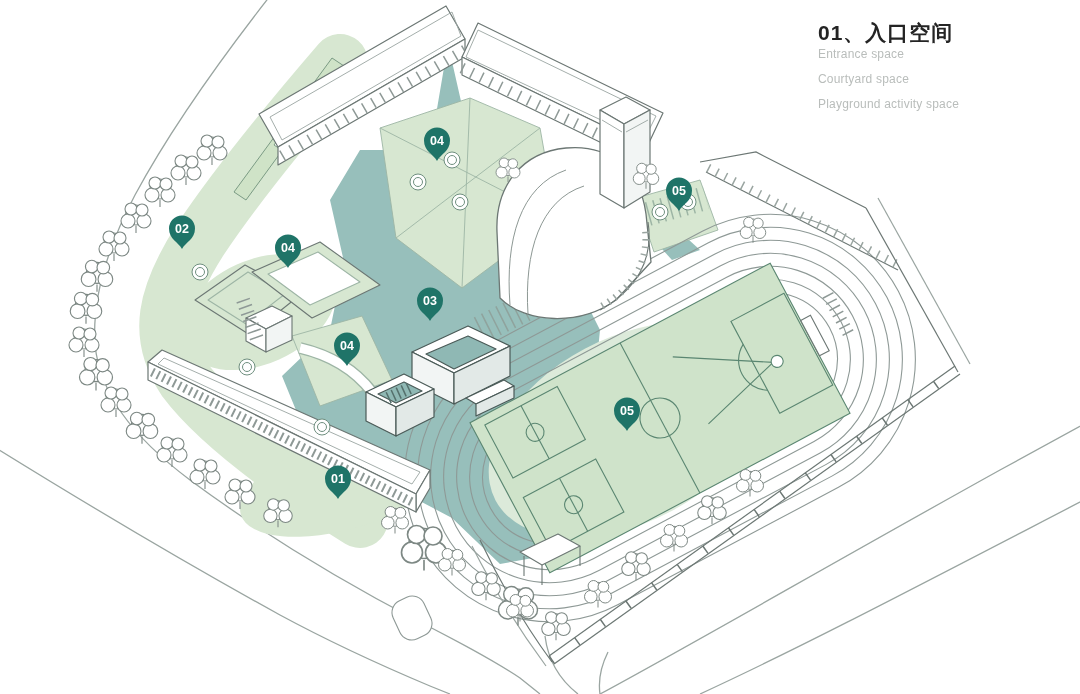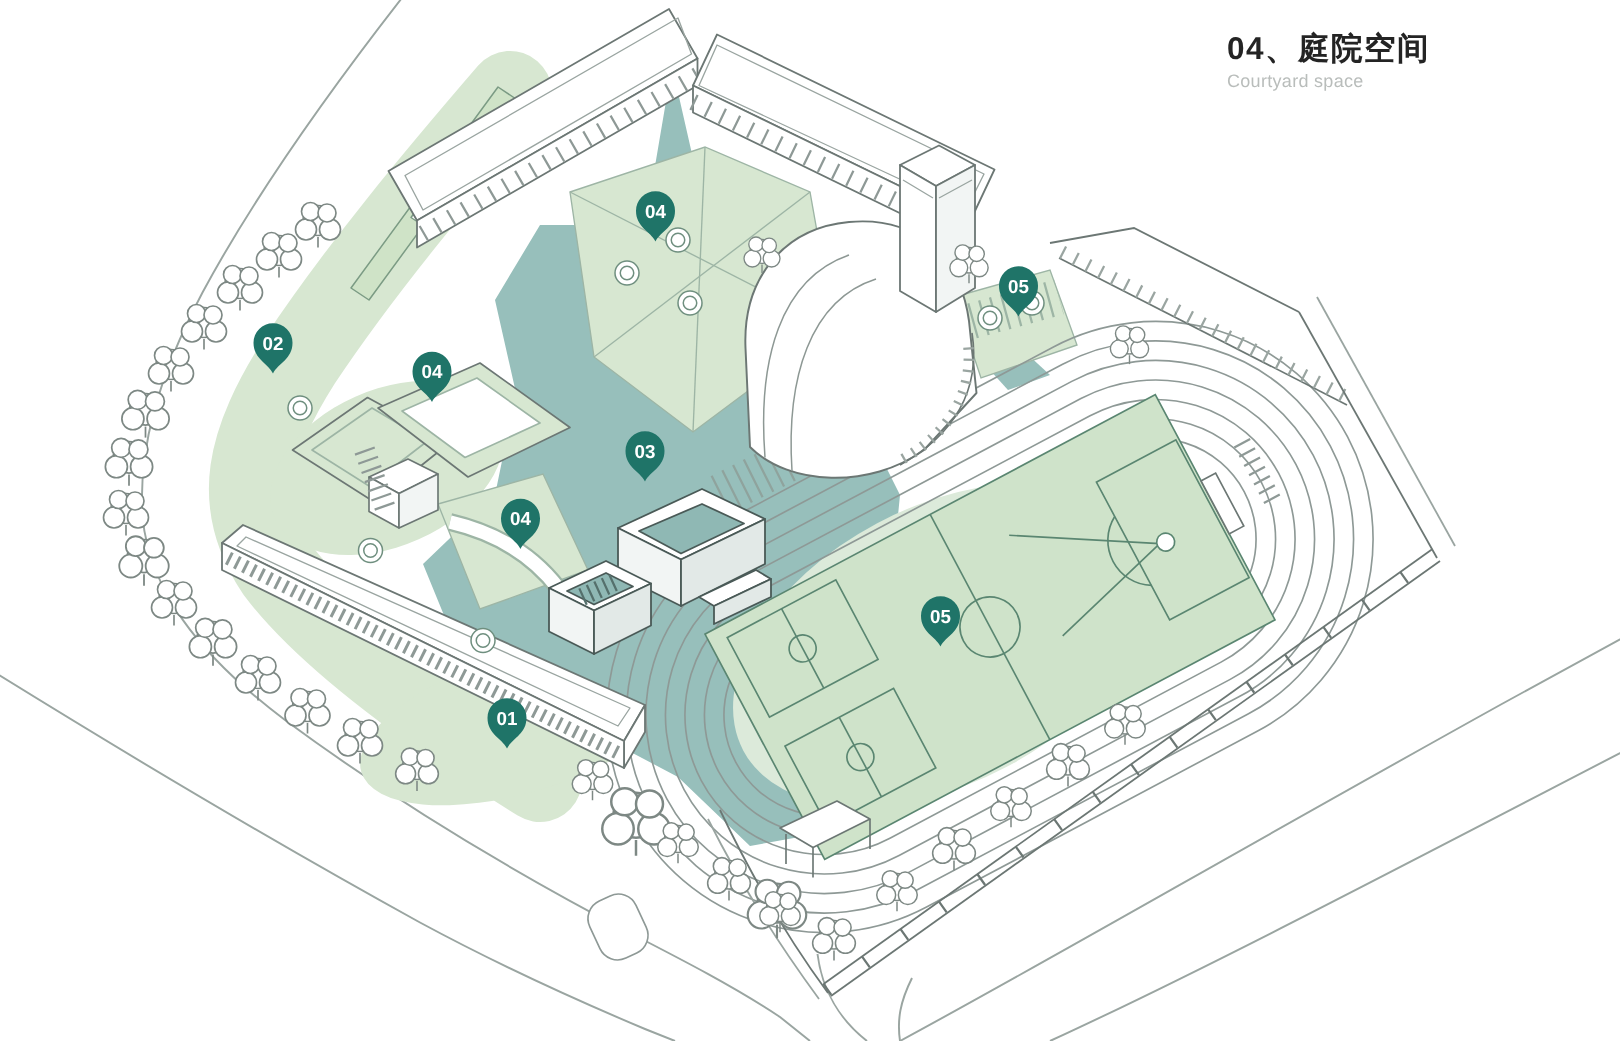--- a/index.html
+++ b/index.html
@@ -269,19 +269,23 @@
     </g>
     <g transform="translate(338,499)">
       <path d="M0,0 C-3.5,-7 -13,-9.5 -13,-20.5 A13,13 0 1,1 13,-20.5 C13,-9.5 3.5,-7 0,0 Z" fill="#1f7468"></path>
       <text class="pin-label" y="-16">01</text>
     </g>
   </g>
 </svg>
 
 <div class="legend">
   <div class="legend-item">
-    <div class="legend-zh">04、庭院空间</div>
+    <div class="legend-zh">01、入口空间</div>
+    <div class="legend-en">Entrance space</div>
+  </div>
+  <div class="legend-item">
     <div class="legend-en">Courtyard space</div>
   </div>
   <div class="legend-item">
+    <div class="legend-en">Playground activity space</div>
   </div>
 </div>
 </div>
 
 </body></html>

